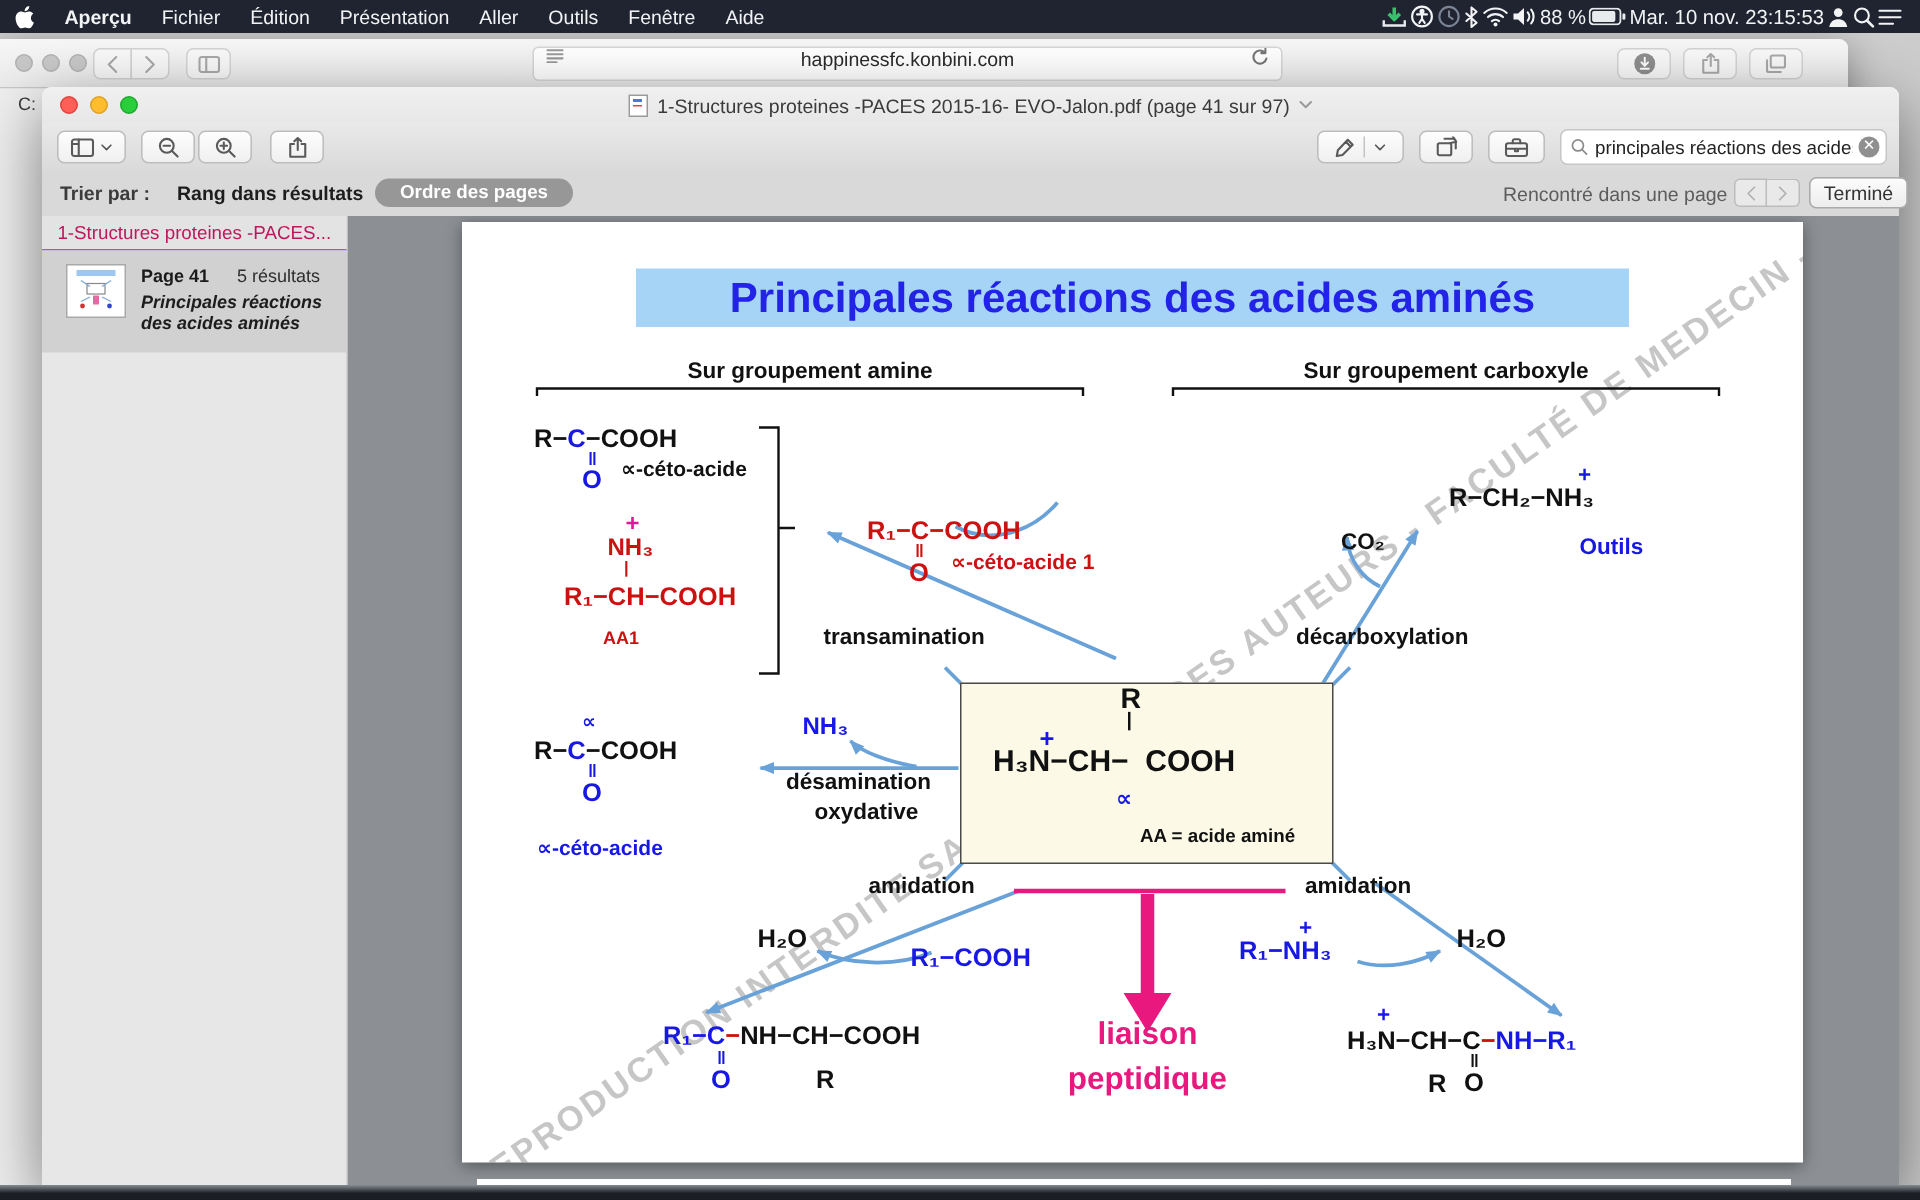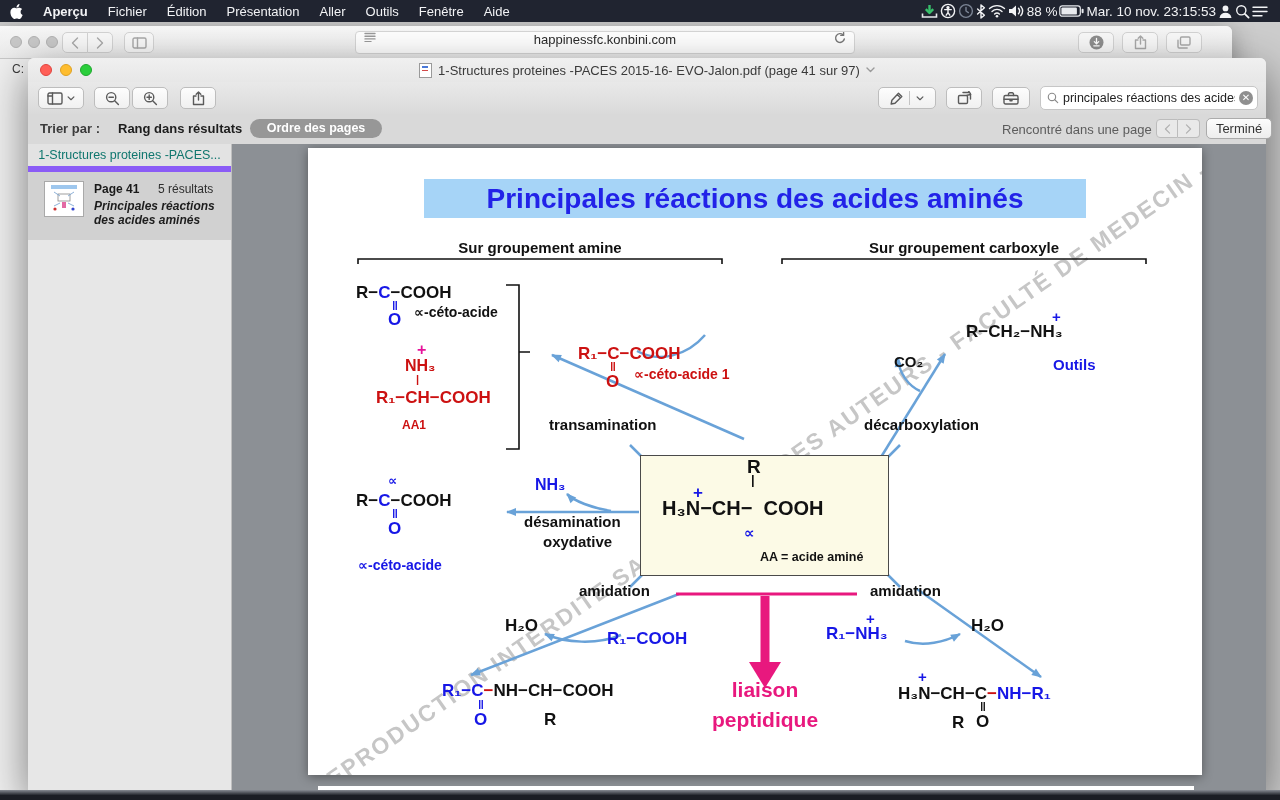--- a/index.html
+++ b/index.html
@@ -56,21 +56,21 @@
   .pager{position:absolute;left:1128px;top:5px;display:flex;}
   .pager .pg{width:22px;height:19px;border:1px solid #bcbcbc;background:#e9e9e9;color:#b0b0b0;
              display:flex;align-items:center;justify-content:center;box-sizing:border-box;}
   .pg.l{border-radius:4px 0 0 4px;}
   .pg.r{border-radius:0 4px 4px 0;border-left:none;}
   .done{position:absolute;left:1178px;top:4px;width:66px;height:21px;border:1px solid #ababab;border-radius:5px;
         background:linear-gradient(#fcfcfc,#ededed);font-size:13px;color:#333;text-align:center;line-height:20px;box-sizing:border-box;}
 
   .pv-body{position:absolute;left:0;top:86px;width:100%;height:646px;display:flex;}
   .pv-sidebar{width:204px;height:100%;background:#e7e7e7;border-right:1px solid #bfbfbf;position:relative;box-sizing:border-box;}
-  .sb-header{height:22px;line-height:22px;text-align:center;font-size:12.5px;color:#0f766e;background:#e3e3e3;border-bottom:6px solid #8b5cf6;}
+  .sb-header{height:22px;line-height:22px;text-align:center;font-size:12.5px;color:#be185d;background:#e3e3e3;border-bottom:1px solid #8b5cf6;}
   .sb-item{position:relative;height:68px;background:#d1d1d1;}
   .thumb{position:absolute;left:16px;top:9px;width:40px;height:36px;background:#fff;border:1px solid #a9a9a9;box-sizing:border-box;}
   .pv-content{flex:1;height:100%;background:#8c9095;position:relative;overflow:hidden;}
   .page{position:absolute;left:76px;top:4px;width:894px;height:627px;background:#fff;
         box-shadow:0 2px 10px rgba(0,0,0,.4);overflow:hidden;}
   .page2{position:absolute;left:86px;top:642px;width:876px;height:6px;background:#fff;}
 
   
   .chem{position:absolute;font-weight:bold;color:#111;white-space:pre;line-height:1.05;}
   .blue{color:#1717e6;}

